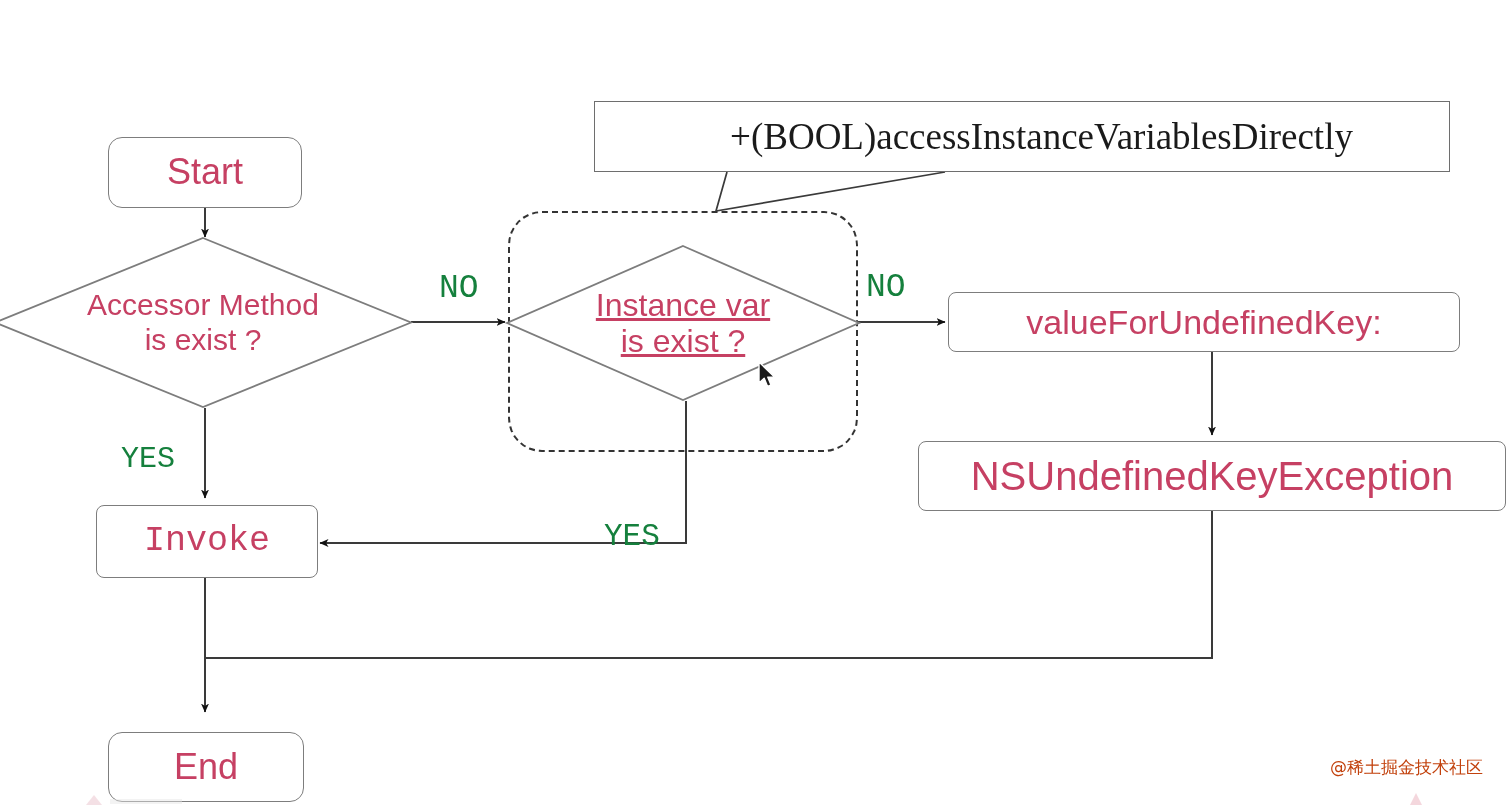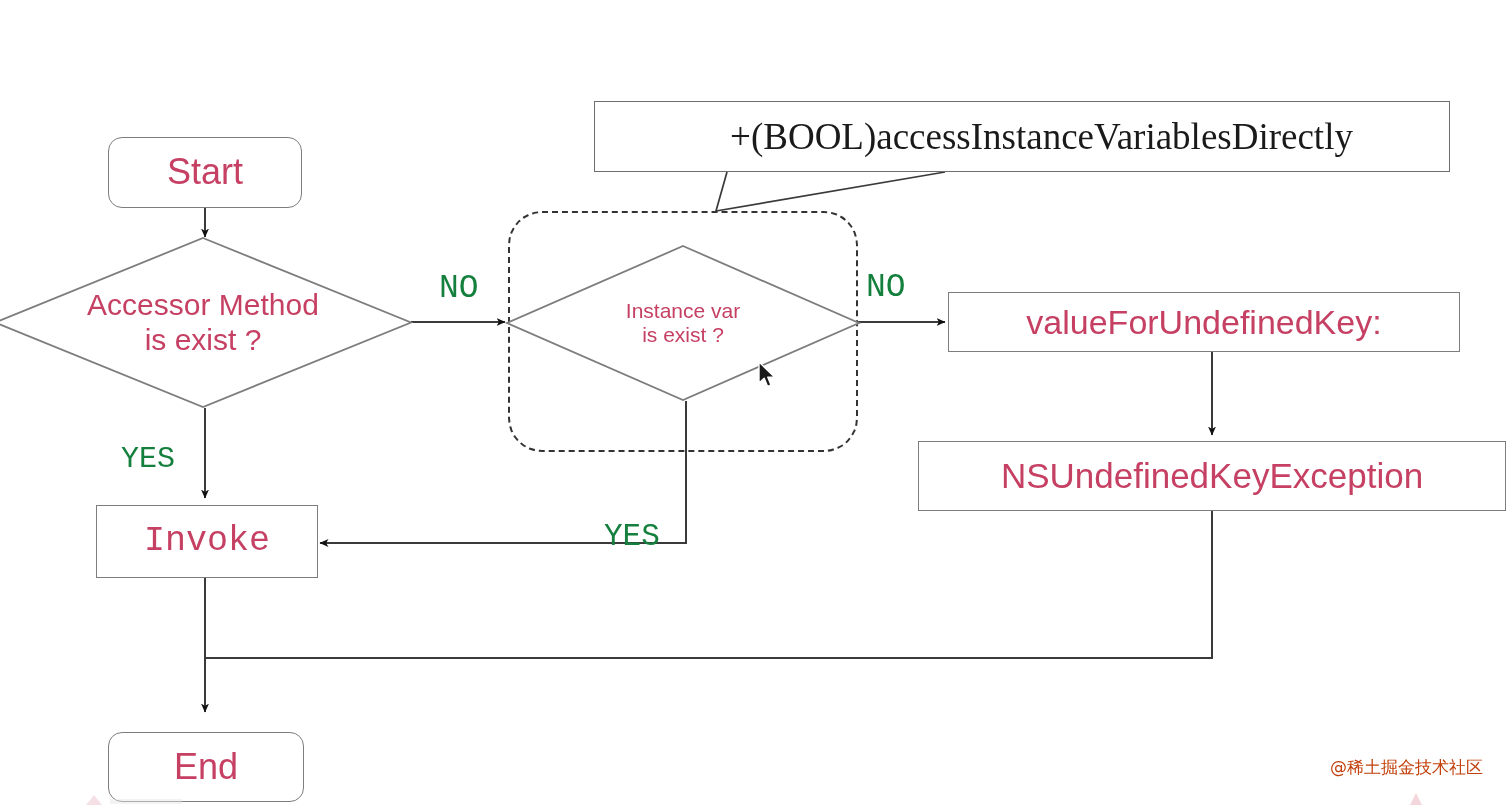--- a/index.html
+++ b/index.html
@@ -36,21 +36,21 @@
     background: #ffffff;
     border: 1.6px solid #7d7d7d;
     line-height: 1.12;
     white-space: pre-line;
   }
   .node.term {
     border-radius: 14px;
     margin-top: 12px;
   }
   .node.rect {
-    border-radius: 0;
+    border-radius: 8px;
   }
   .node.callout {
     color: #1a1a1a;
     border: 1.6px solid #6e6e6e;
     font-family: "Liberation Serif", serif;
   }
   .diamond-wrap {
     position: absolute;
   }
   .diamond-wrap svg {
@@ -145,29 +145,29 @@
       <polygon points="209,1 417,85.5 209,170 1,85.5" fill="#ffffff" stroke="#7d7d7d" stroke-width="1.8"></polygon>
     </svg>
     <div class="diamond-label" style="font-size:30px;">Accessor Method
 is exist ?</div>
   </div>
 
   <div class="diamond-wrap" style="left:506px; top:245px; width:354px; height:156px;">
     <svg width="354" height="156" viewBox="0 0 354 156" xmlns="http://www.w3.org/2000/svg">
       <polygon points="177,1 353,78 177,155 1,78" fill="#ffffff" stroke="#7d7d7d" stroke-width="1.8"></polygon>
     </svg>
-    <div class="diamond-label" style="font-size:21px;">Instance var
+    <div class="diamond-label" style="font-size:32px;text-decoration:underline;">Instance var
 is exist ?</div>
   </div>
 
   <div class="node callout" style="left:594px; top:101px; width:856px; height:71px; font-size:37px;padding-left:39px;">+(BOOL)accessInstanceVariablesDirectly</div>
 
   <div class="node rect" style="left:948px; top:292px; width:512px; height:60px; font-size:34px;">valueForUndefinedKey:</div>
 
-  <div class="node rect" style="left:918px; top:441px; width:588px; height:70px; font-size:35px;">NSUndefinedKeyException</div>
+  <div class="node rect" style="left:918px; top:441px; width:588px; height:70px; font-size:40px;">NSUndefinedKeyException</div>
 
   <div class="node rect" style="left:96px; top:505px; width:222px; height:73px; font-size:35px;font-family:Liberation Mono, monospace;">Invoke</div>
 
   <div class="node term" style="left:108px; top:720px; width:196px; height:70px; font-size:36px;">End</div>
 
   <div class="edge-label" style="left:439px; top:270px; font-size:33px;">NO</div>
 
   <div class="edge-label" style="left:121px; top:442px; font-size:30px;">YES</div>
 
   <div class="edge-label" style="left:866px; top:269px; font-size:33px;">NO</div>

